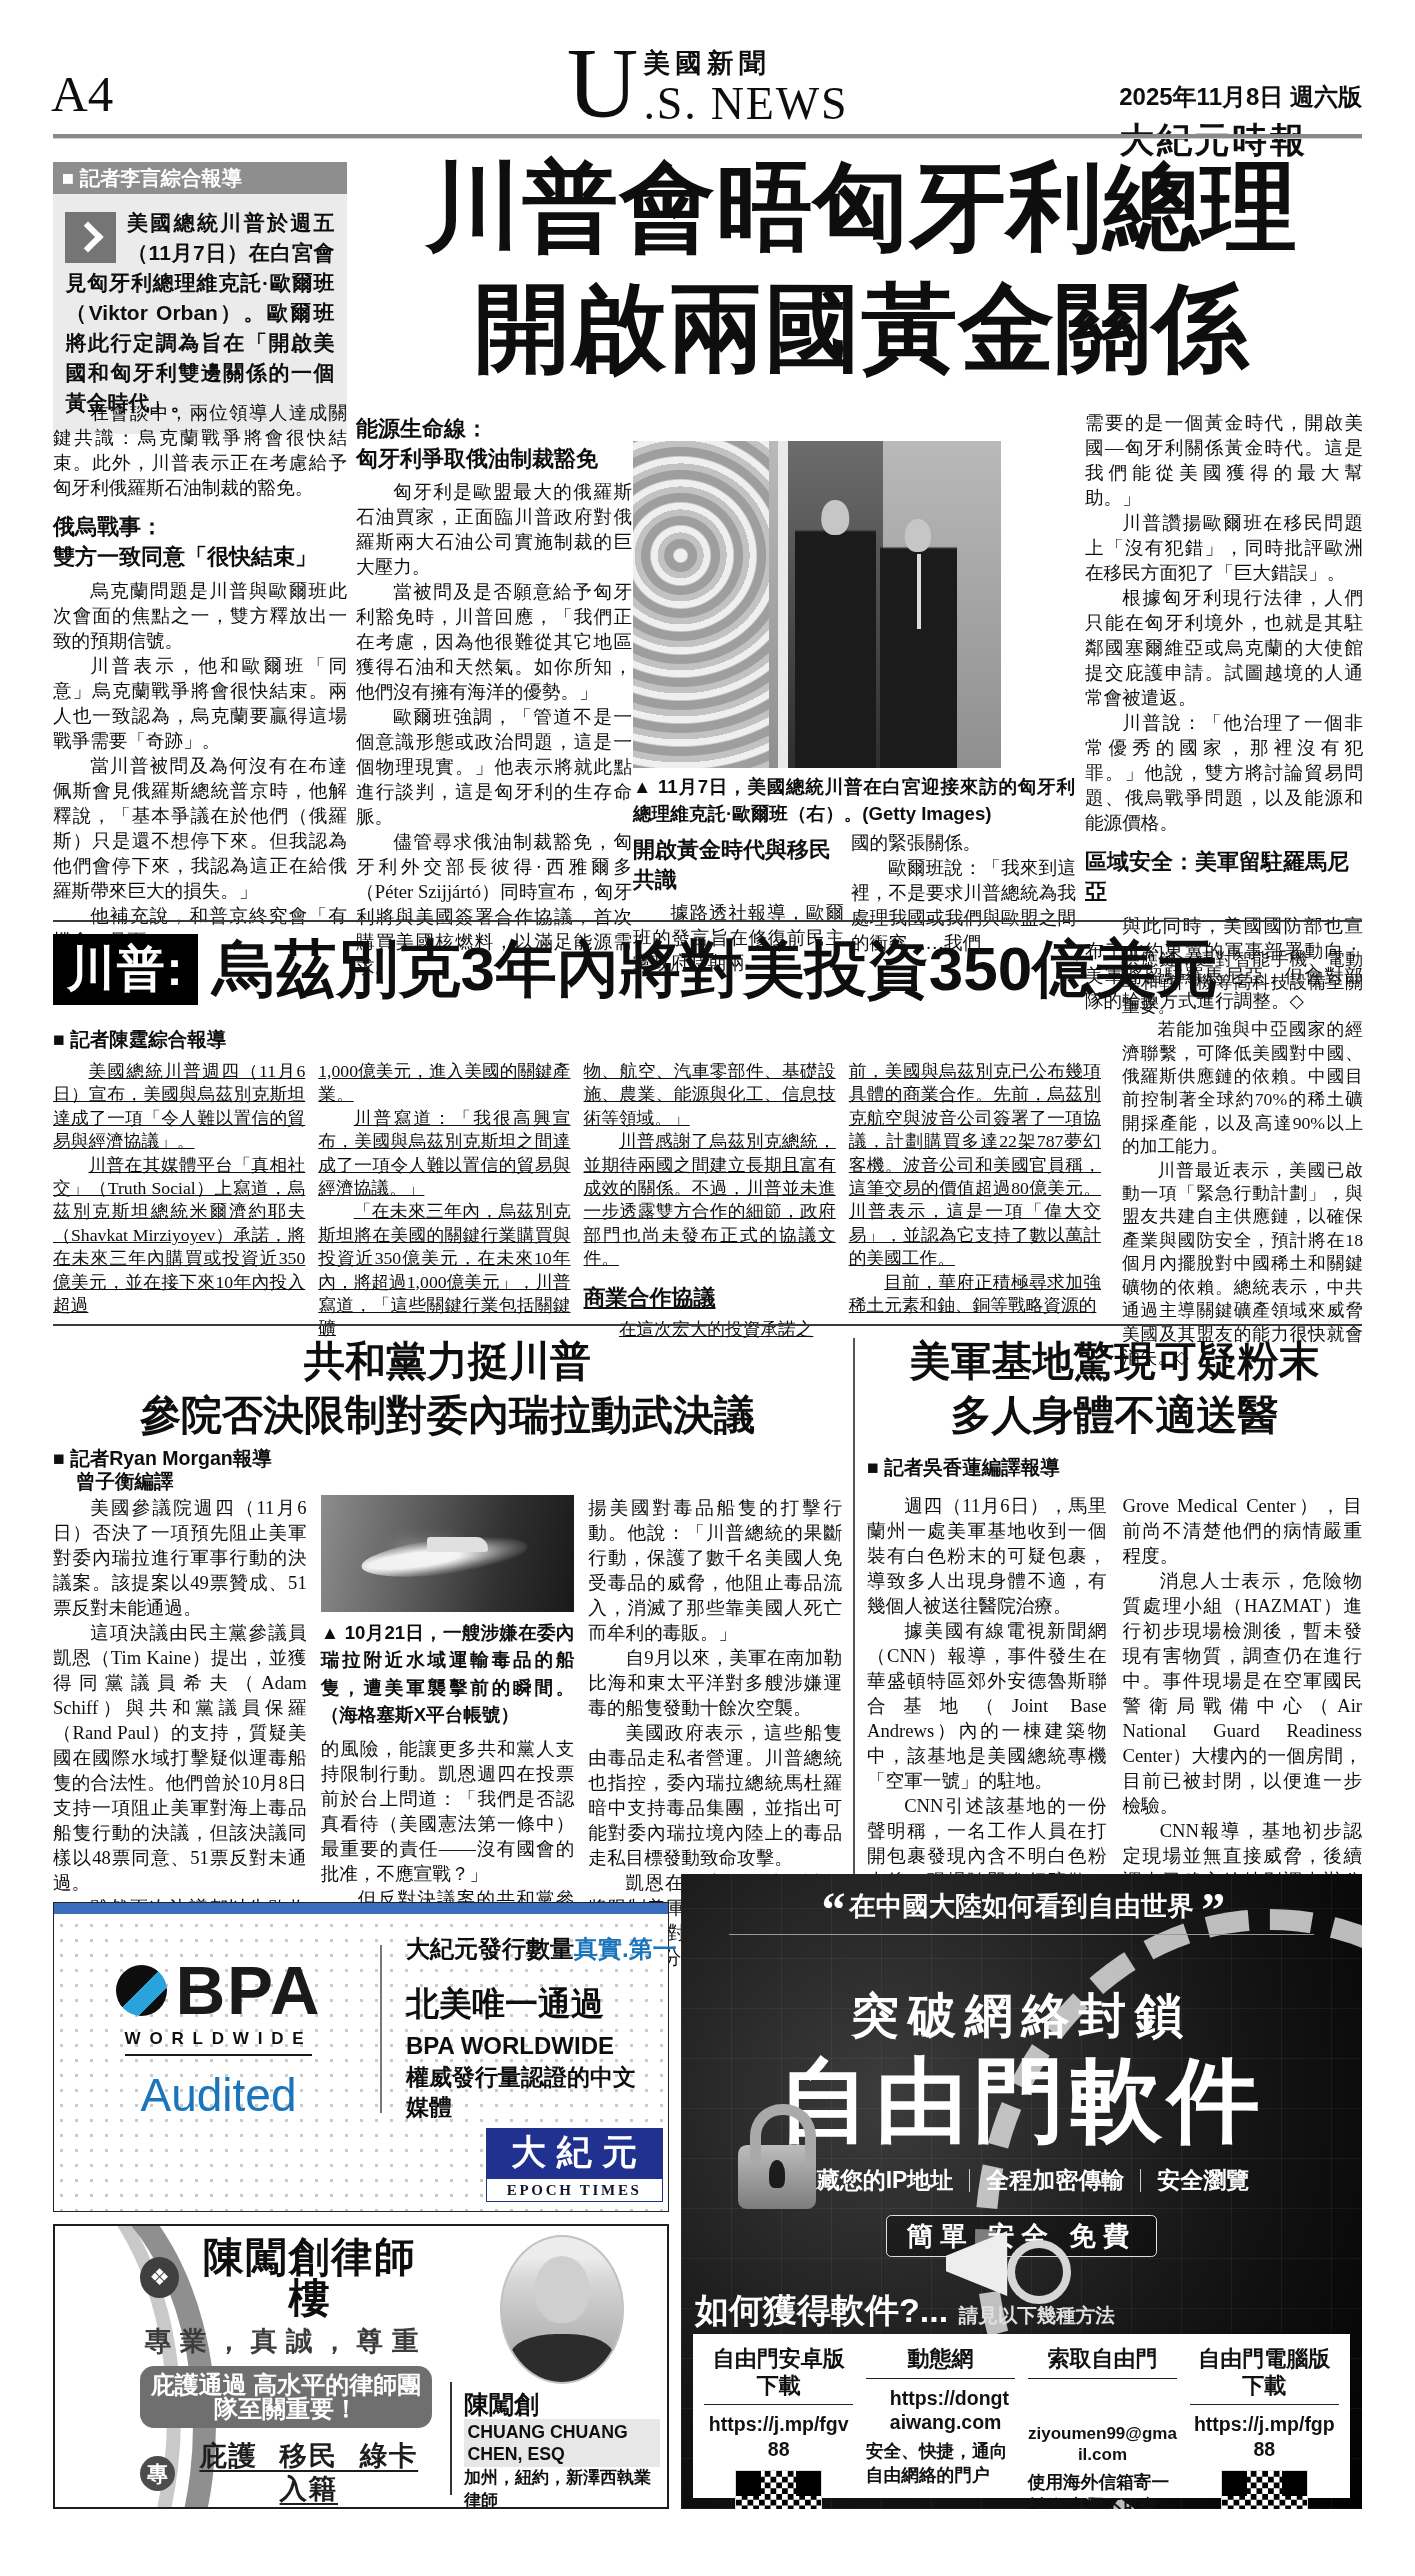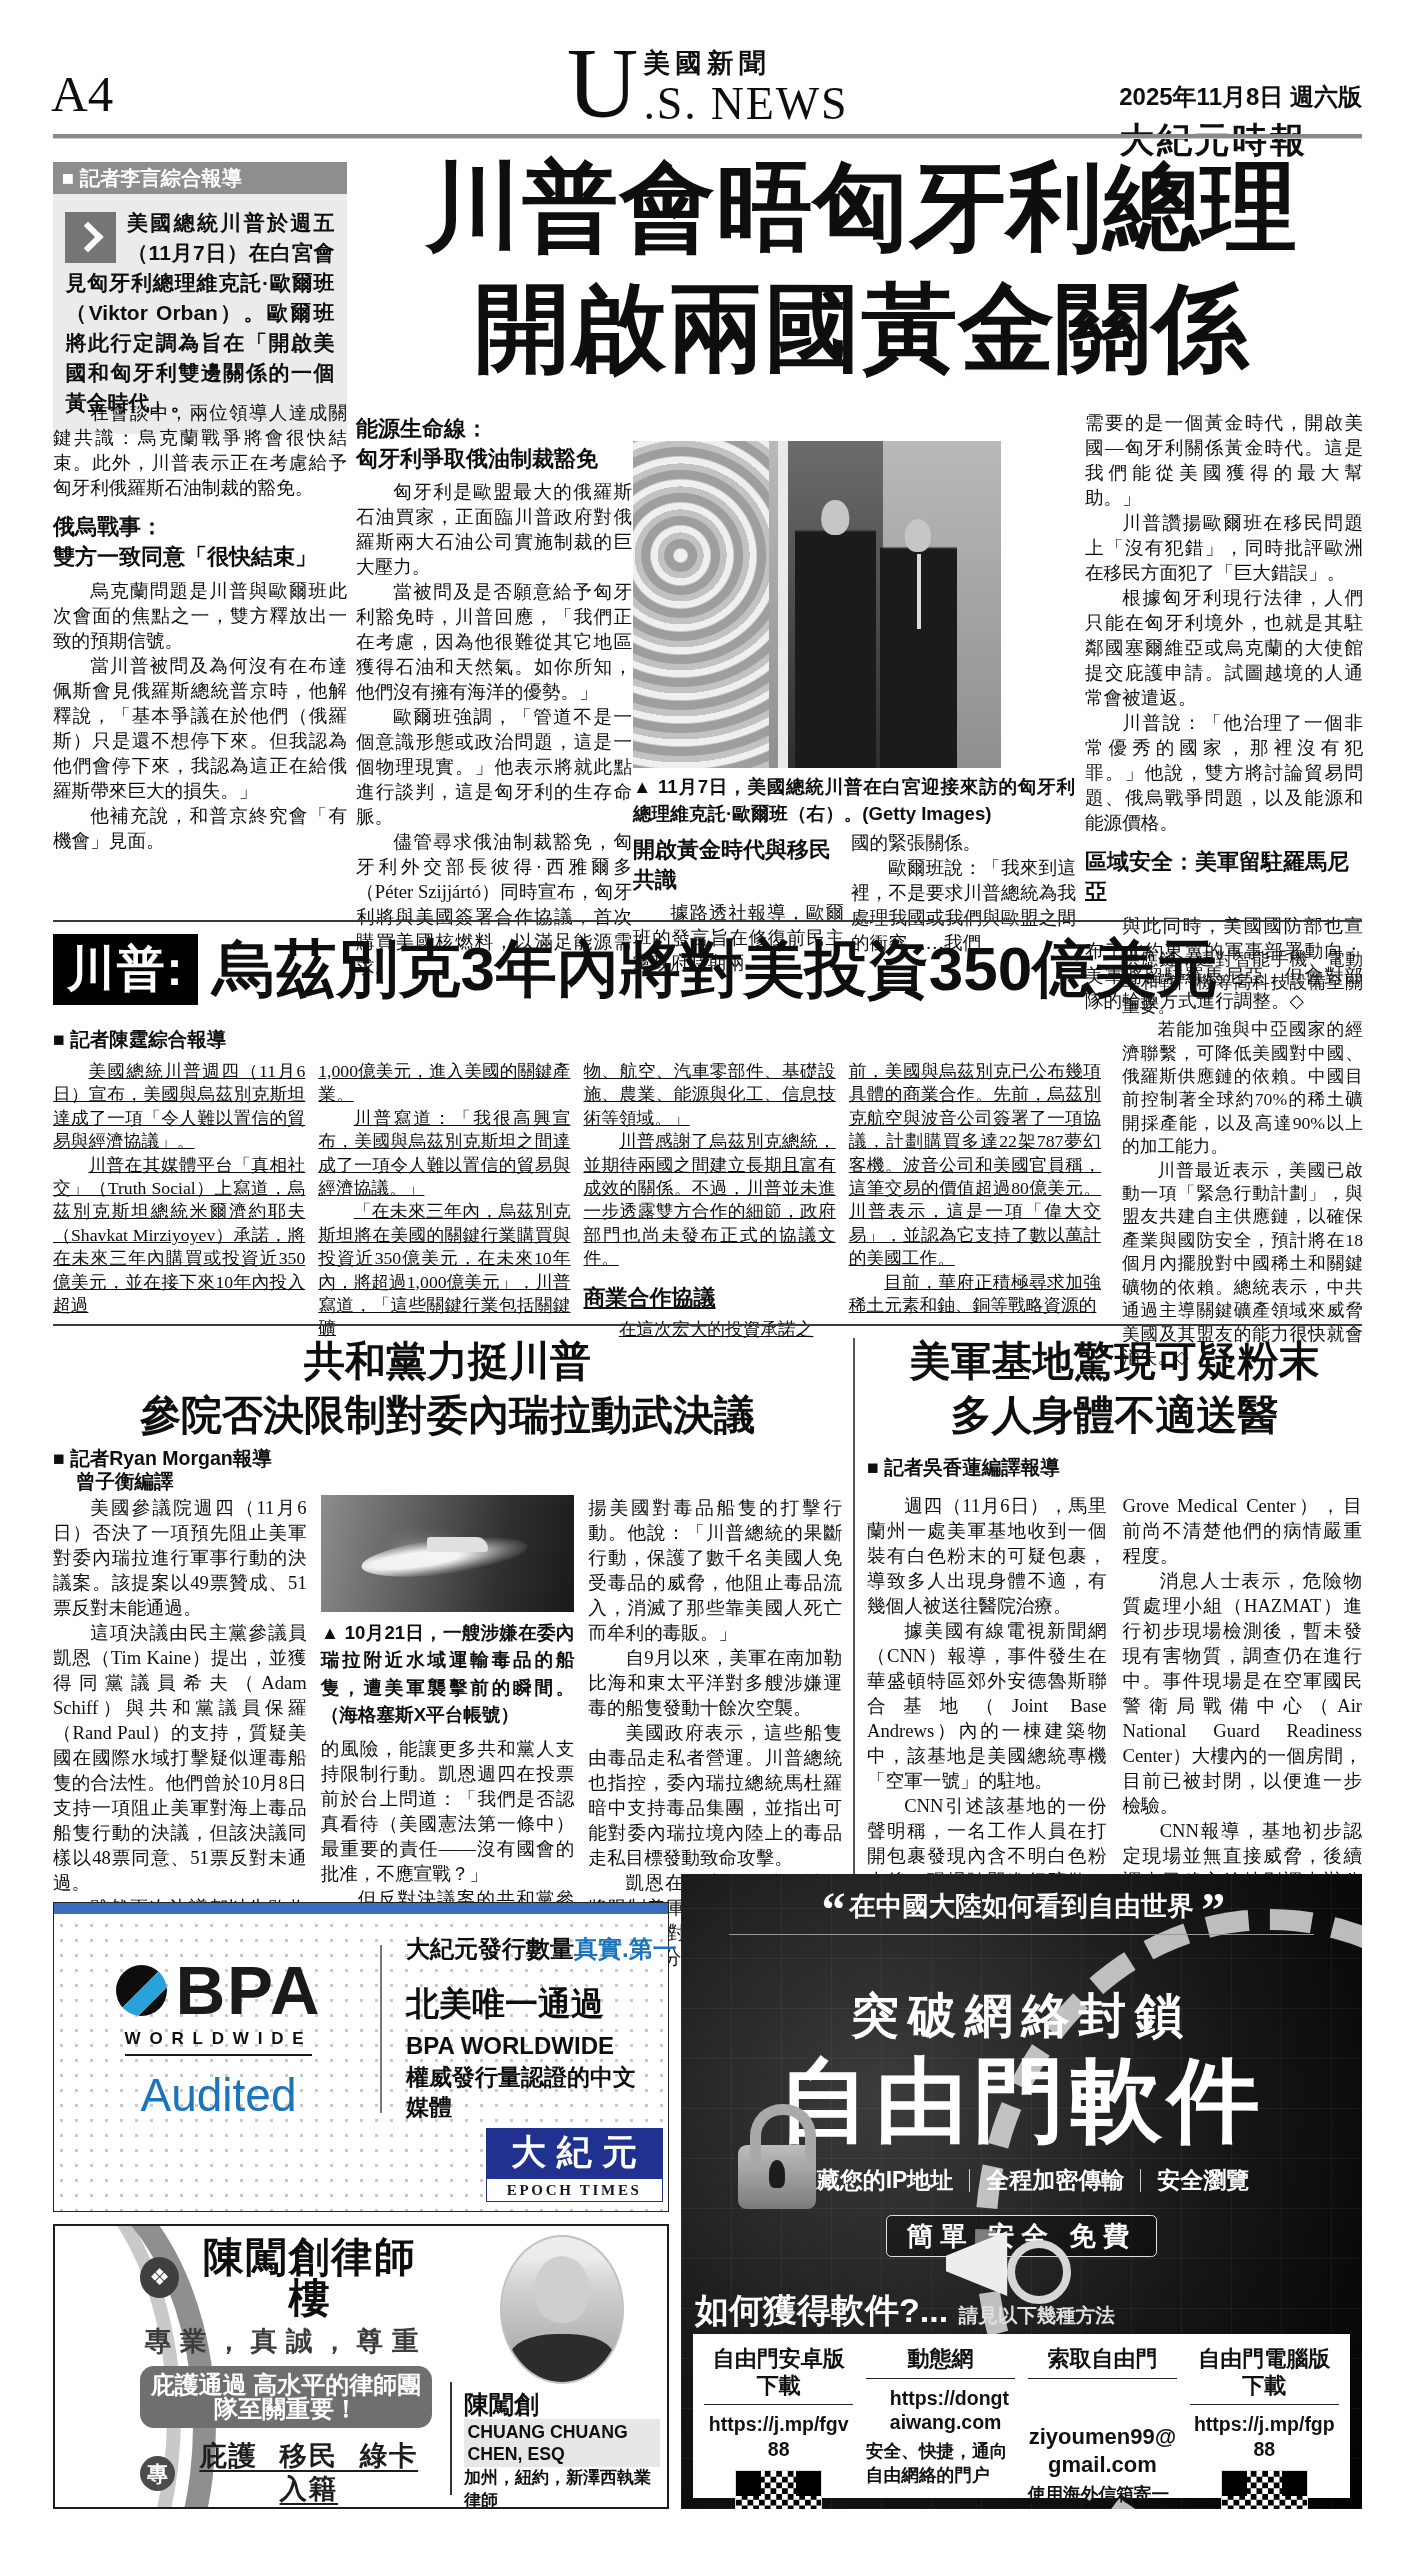--- a/index.html
+++ b/index.html
@@ -231,20 +231,21 @@
     <div>開啟兩國黃金關係</div>
   </div>
 
   <div class="abs a1-c1 col">
     <p>在會談中，兩位領導人達成關鍵共識：烏克蘭戰爭將會很快結束。此外，川普表示正在考慮給予匈牙利俄羅斯石油制裁的豁免。</p>
     <div class="subhead">
       <div>俄烏戰事：</div>
       <div>雙方一致同意「很快結束」</div>
     </div>
     <p>烏克蘭問題是川普與歐爾班此次會面的焦點之一，雙方釋放出一致的預期信號。</p>
+    <p>川普表示，他和歐爾班「同意」烏克蘭戰爭將會很快結束。兩人也一致認為，烏克蘭要贏得這場戰爭需要「奇跡」。</p>
     <p>當川普被問及為何沒有在布達佩斯會見俄羅斯總統普京時，他解釋說，「基本爭議在於他們（俄羅斯）只是還不想停下來。但我認為他們會停下來，我認為這正在給俄羅斯帶來巨大的損失。」</p>
     <p>他補充說，和普京終究會「有機會」見面。</p>
   </div>
 
   <div class="abs a1-c2 col">
     <div class="subhead first">
       <div>能源生命線：</div>
       <div>匈牙利爭取俄油制裁豁免</div>
     </div>
     <p>匈牙利是歐盟最大的俄羅斯石油買家，正面臨川普政府對俄羅斯兩大石油公司實施制裁的巨大壓力。</p>
@@ -453,21 +454,21 @@
         <div class="fg-url">https://j.mp/fgv88</div>
         <div class="qr"></div>
       </div>
       <div class="fg-col">
         <div class="fg-col-title">動態網</div>
         <div class="fg-url" style="text-align:left;margin-left:24px;">https://dongtaiwang.com</div>
         <div class="fg-desc">安全、快捷，通向自由網絡的門户</div>
       </div>
       <div class="fg-col">
         <div class="fg-col-title">索取自由門</div>
-        <div class="fg-url" style="font-size:22px;margin-top:44px;">ziyoumen99@gmail.com</div>
+        <div class="fg-url" style="font-size:17px;margin-top:44px;">ziyoumen99@gmail.com</div>
         <div class="fg-desc">使用海外信箱寄一封信(主題不可空白)到以上郵箱約十分鐘就可以收到下載點。</div>
       </div>
       <div class="fg-col">
         <div class="fg-col-title">自由門電腦版下載</div>
         <div class="fg-url">https://j.mp/fgp88</div>
         <div class="qr"></div>
       </div>
     </div>
   </div>
 

